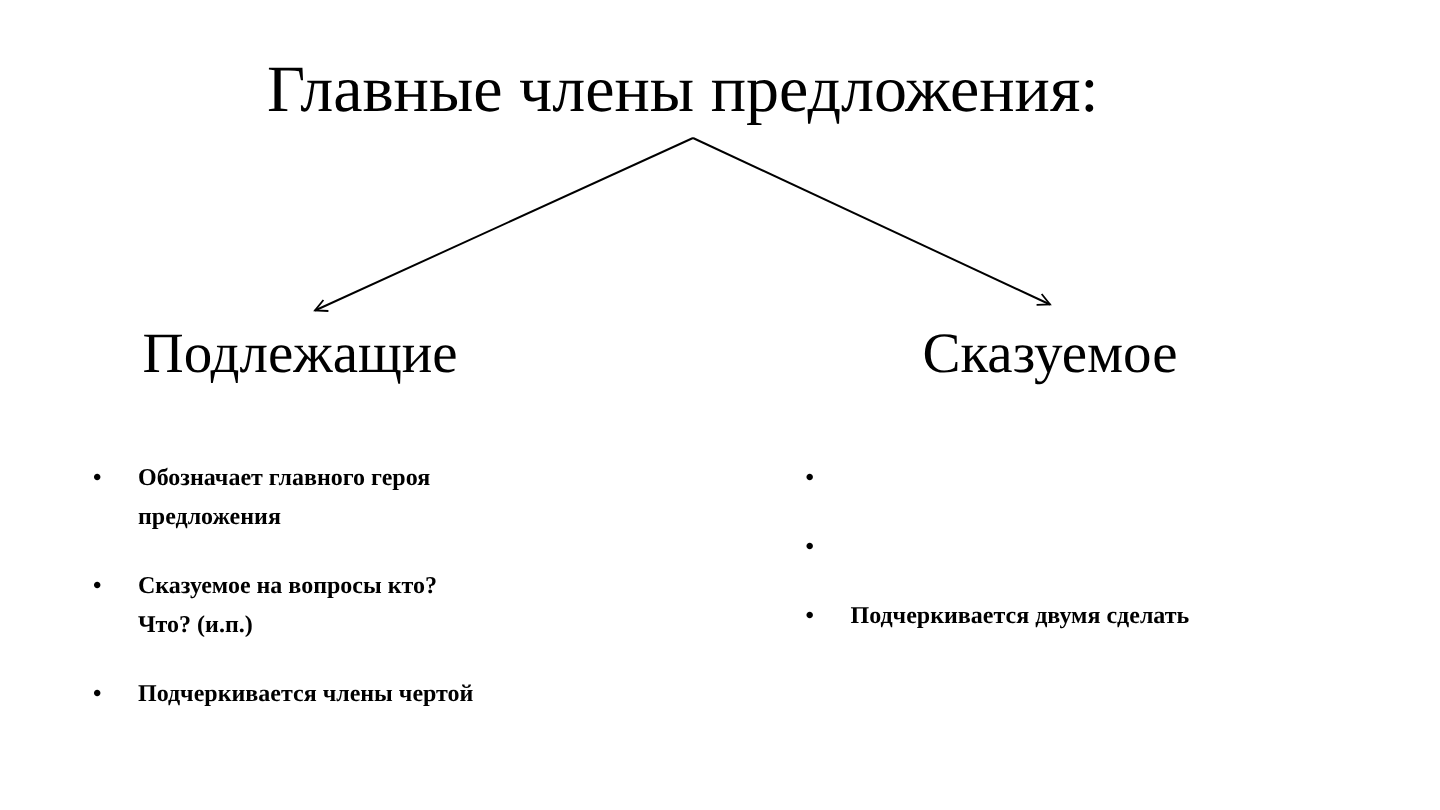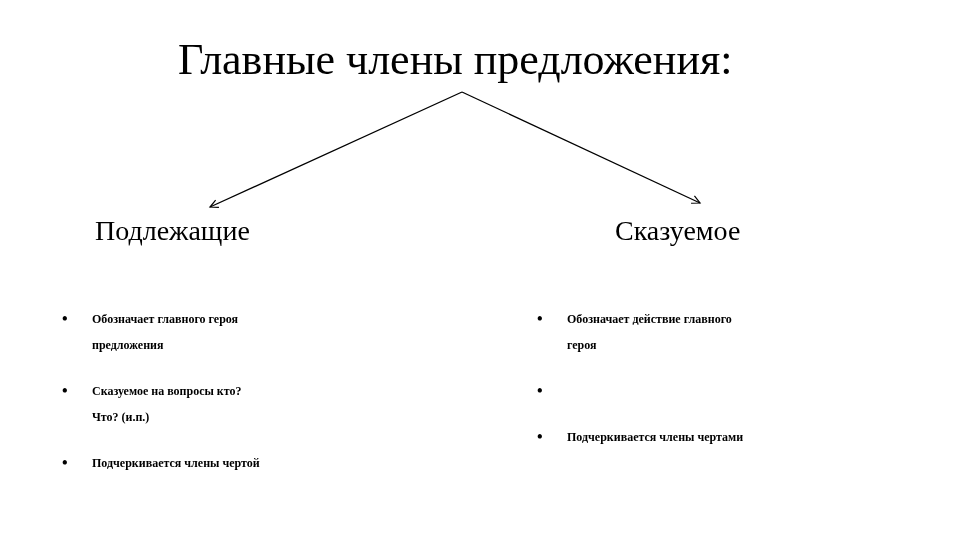--- a/index.html
+++ b/index.html
@@ -28,21 +28,21 @@
     position: absolute;
     left: 0;
     top: 0;
     width: 960px;
     height: 540px;
     pointer-events: none;
   }
   .branch-heading {
     position: absolute;
     top: 214px;
-    font-size: 28px;
+    font-size: 38px;
     line-height: 1.2;
     font-weight: 400;
     white-space: nowrap;
   }
   .branch-heading.left  { left: 95px; }
   .branch-heading.right { left: 615px; text-align: right; }
   .bullet-list {
     position: absolute;
     top: 306px;
     display: flex;
@@ -58,21 +58,21 @@
   .bullet-marker {
     flex: 0 0 30px;
     font-size: 16px;
     line-height: 26px;
     font-weight: 700;
     text-align: left;
     padding-left: 4px;
   }
   .bullet-text {
     flex: 1 1 auto;
-    font-size: 12px;
+    font-size: 16px;
     line-height: 26px;
     font-weight: 700;
     white-space: pre-line;
   }
 </style>
 </head>
 <body>
 
 <div class="slide">
 
@@ -105,25 +105,23 @@
     </div>
     <div class="bullet-row">
       <span class="bullet-marker">•</span>
       <span class="bullet-text">Подчеркивается члены чертой</span>
     </div>
   </div>
 
   <div class="bullet-list right">
     <div class="bullet-row">
       <span class="bullet-marker">•</span>
-      <span class="bullet-text">Обозначает действие главного
-героя</span>
     </div>
     <div class="bullet-row">
       <span class="bullet-marker">•</span>
     </div>
     <div class="bullet-row">
       <span class="bullet-marker">•</span>
-      <span class="bullet-text">Подчеркивается члены чертами</span>
+      <span class="bullet-text">Подчеркивается двумя сделать</span>
     </div>
   </div>
 
 </div>
 
 </body></html>

